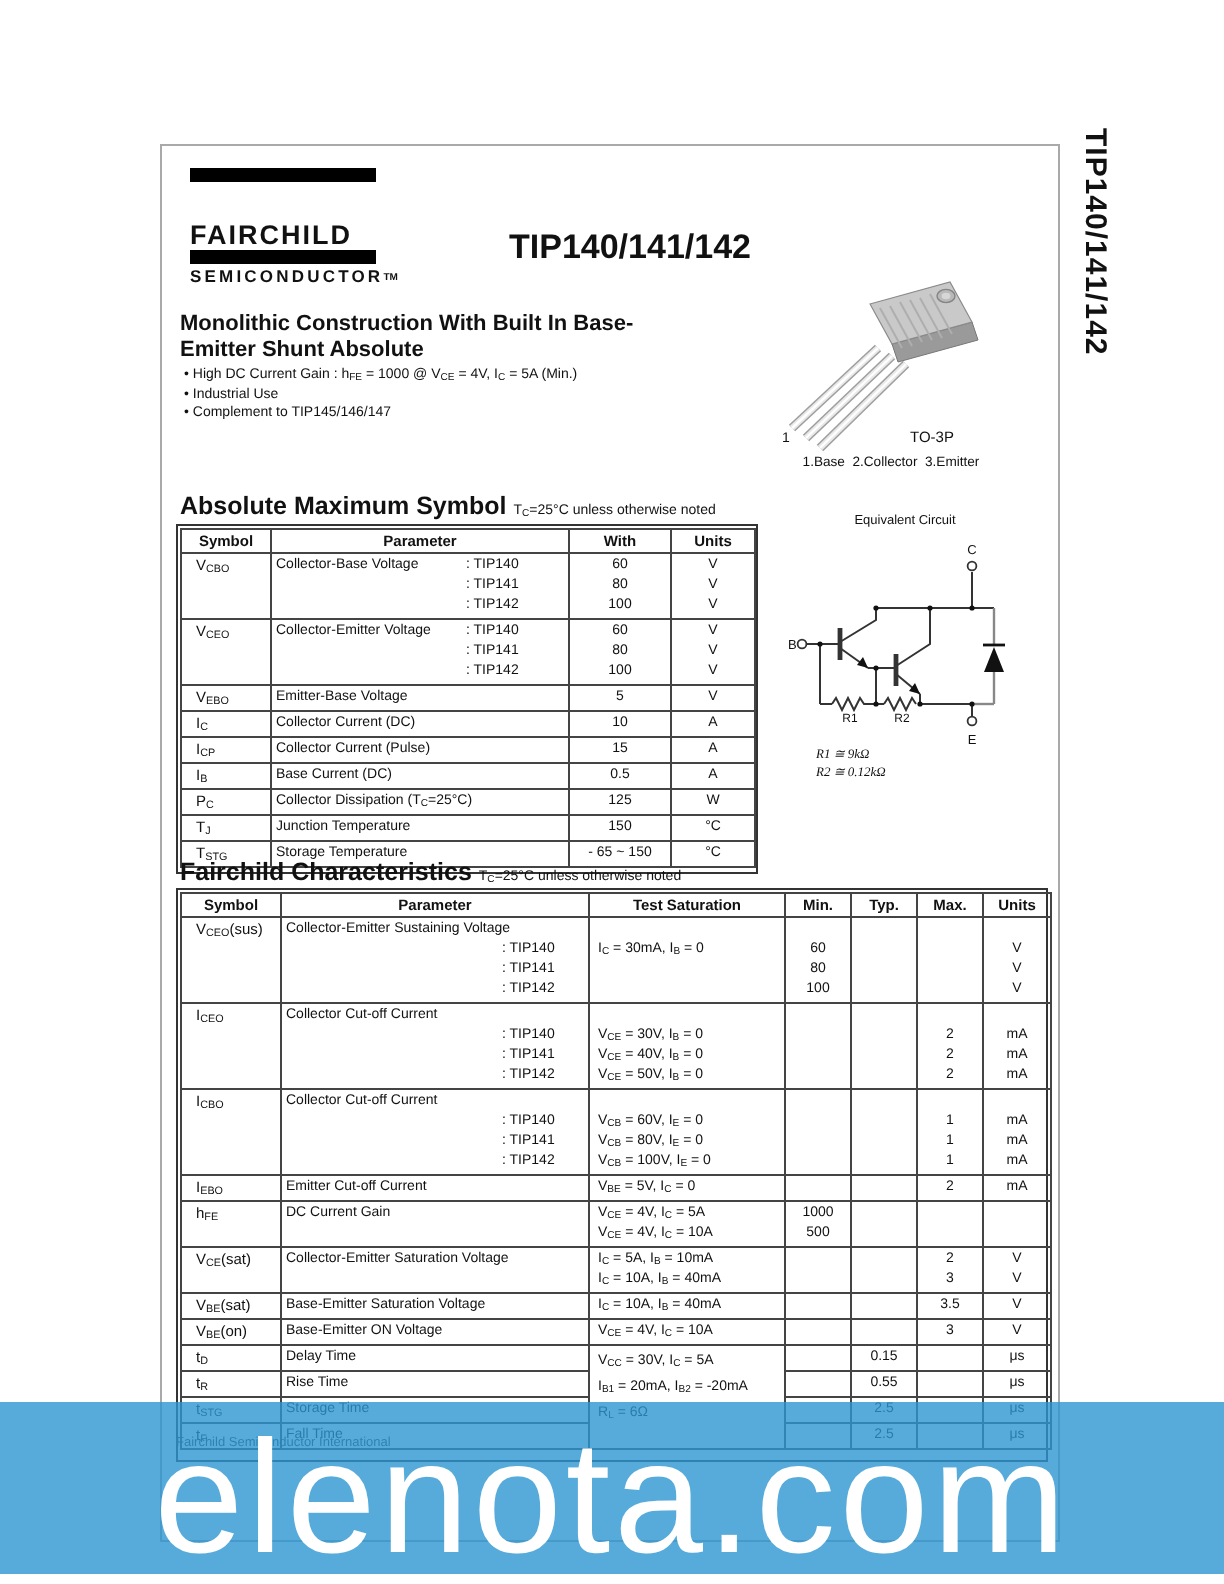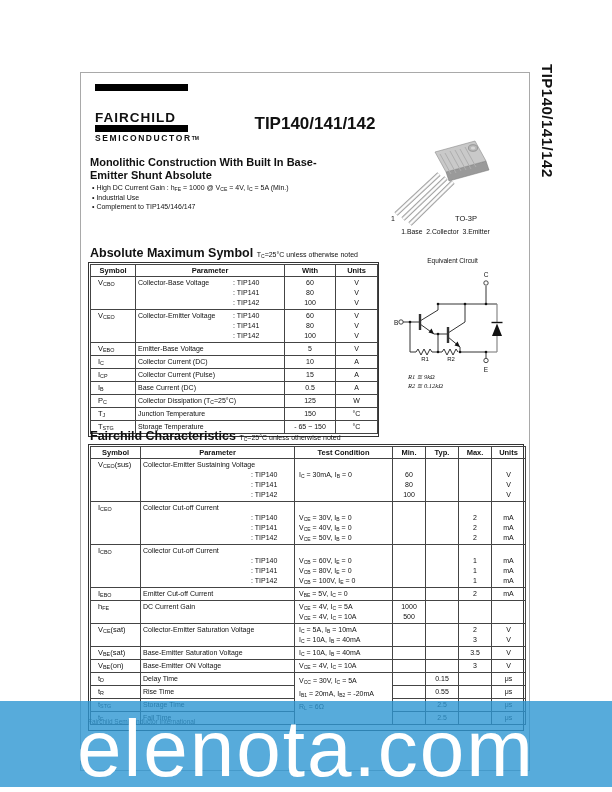--- a/index.html
+++ b/index.html
@@ -314,21 +314,21 @@
   <div class="sec-title" style="left:90px;top:429px;">
     <span>Fairchild Characteristics</span>
     <span class="sec-note">T<sub>C</sub>=25°C unless otherwise noted</span>
   </div>
   <div class="tbl-wrap" id="ec-wrap">
     <table id="ec-table">
         <thead>
           <tr>
             <th>Symbol</th>
             <th>Parameter</th>
-            <th>Test Condition</th>
+            <th>Test Saturation</th>
             <th>Min.</th>
             <th>Typ.</th>
             <th>Max.</th>
             <th>Units</th>
           </tr>
         </thead>
         <tbody>
           <tr>
             <td class="c-sym">V<sub>CEO</sub>(sus)</td>
             <td class="c-param">

